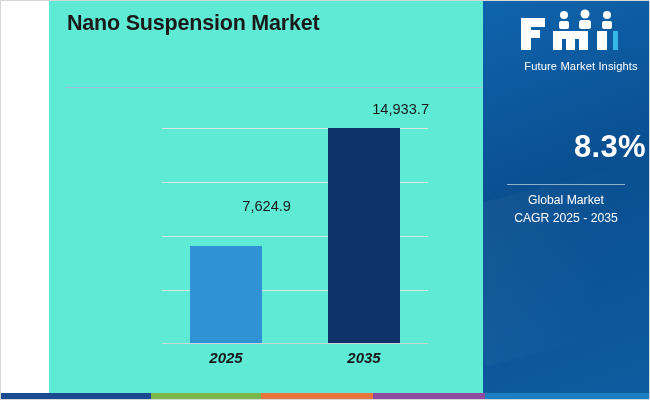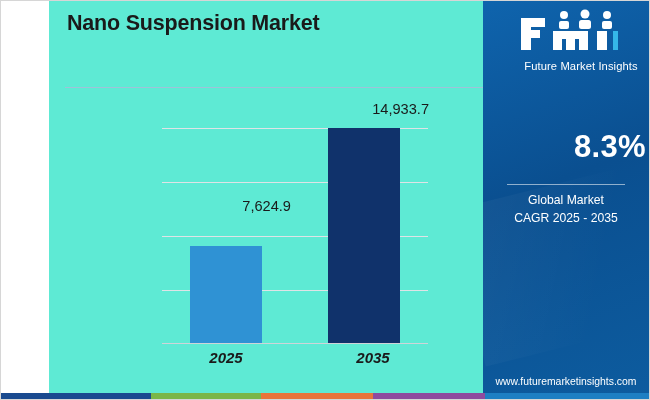--- a/index.html
+++ b/index.html
@@ -124,21 +124,21 @@
     position: absolute;
     top: 0;
     width: 130px;
     text-align: center;
     font-size: 15px;
     font-weight: bold;
     color: #1a1a1a;
     font-style: italic;
   }
   .xl-2025 { left: -1px; }
-  .xl-2035 { left: 146px; }
+  .xl-2035 { left: 137px; }
 
   
   .right {
     position: absolute;
     right: 0;
     top: 0;
     width: 166px;
     height: 398px;
     background: #0c5a9e;
     background: linear-gradient(160deg, #0f64ad 0%, #0a4f90 45%, #0d5c9f 100%);
@@ -289,21 +289,20 @@
       <div class="logo-sub">Future Market Insights</div>
     </div>
 
     <div class="cagr">8.3%</div>
     <div class="cagr-rule"></div>
     <div class="cagr-desc">
       <span>Global Market</span><br>
       <span>CAGR 2025 - 2035</span>
     </div>
 
-    <div class="website">www.futuremarketinsights.com</div>
   </div>
 
   <div class="strip">
     <span style="width:150px;background:#1a4a8f;"></span>
     <span style="width:110px;background:#7ab648;"></span>
     <span style="width:112px;background:#e8743b;"></span>
     <span style="width:112px;background:#8e4b9e;"></span>
     <span style="width:166px;background:#1d7fc3;"></span>
   </div>
 

